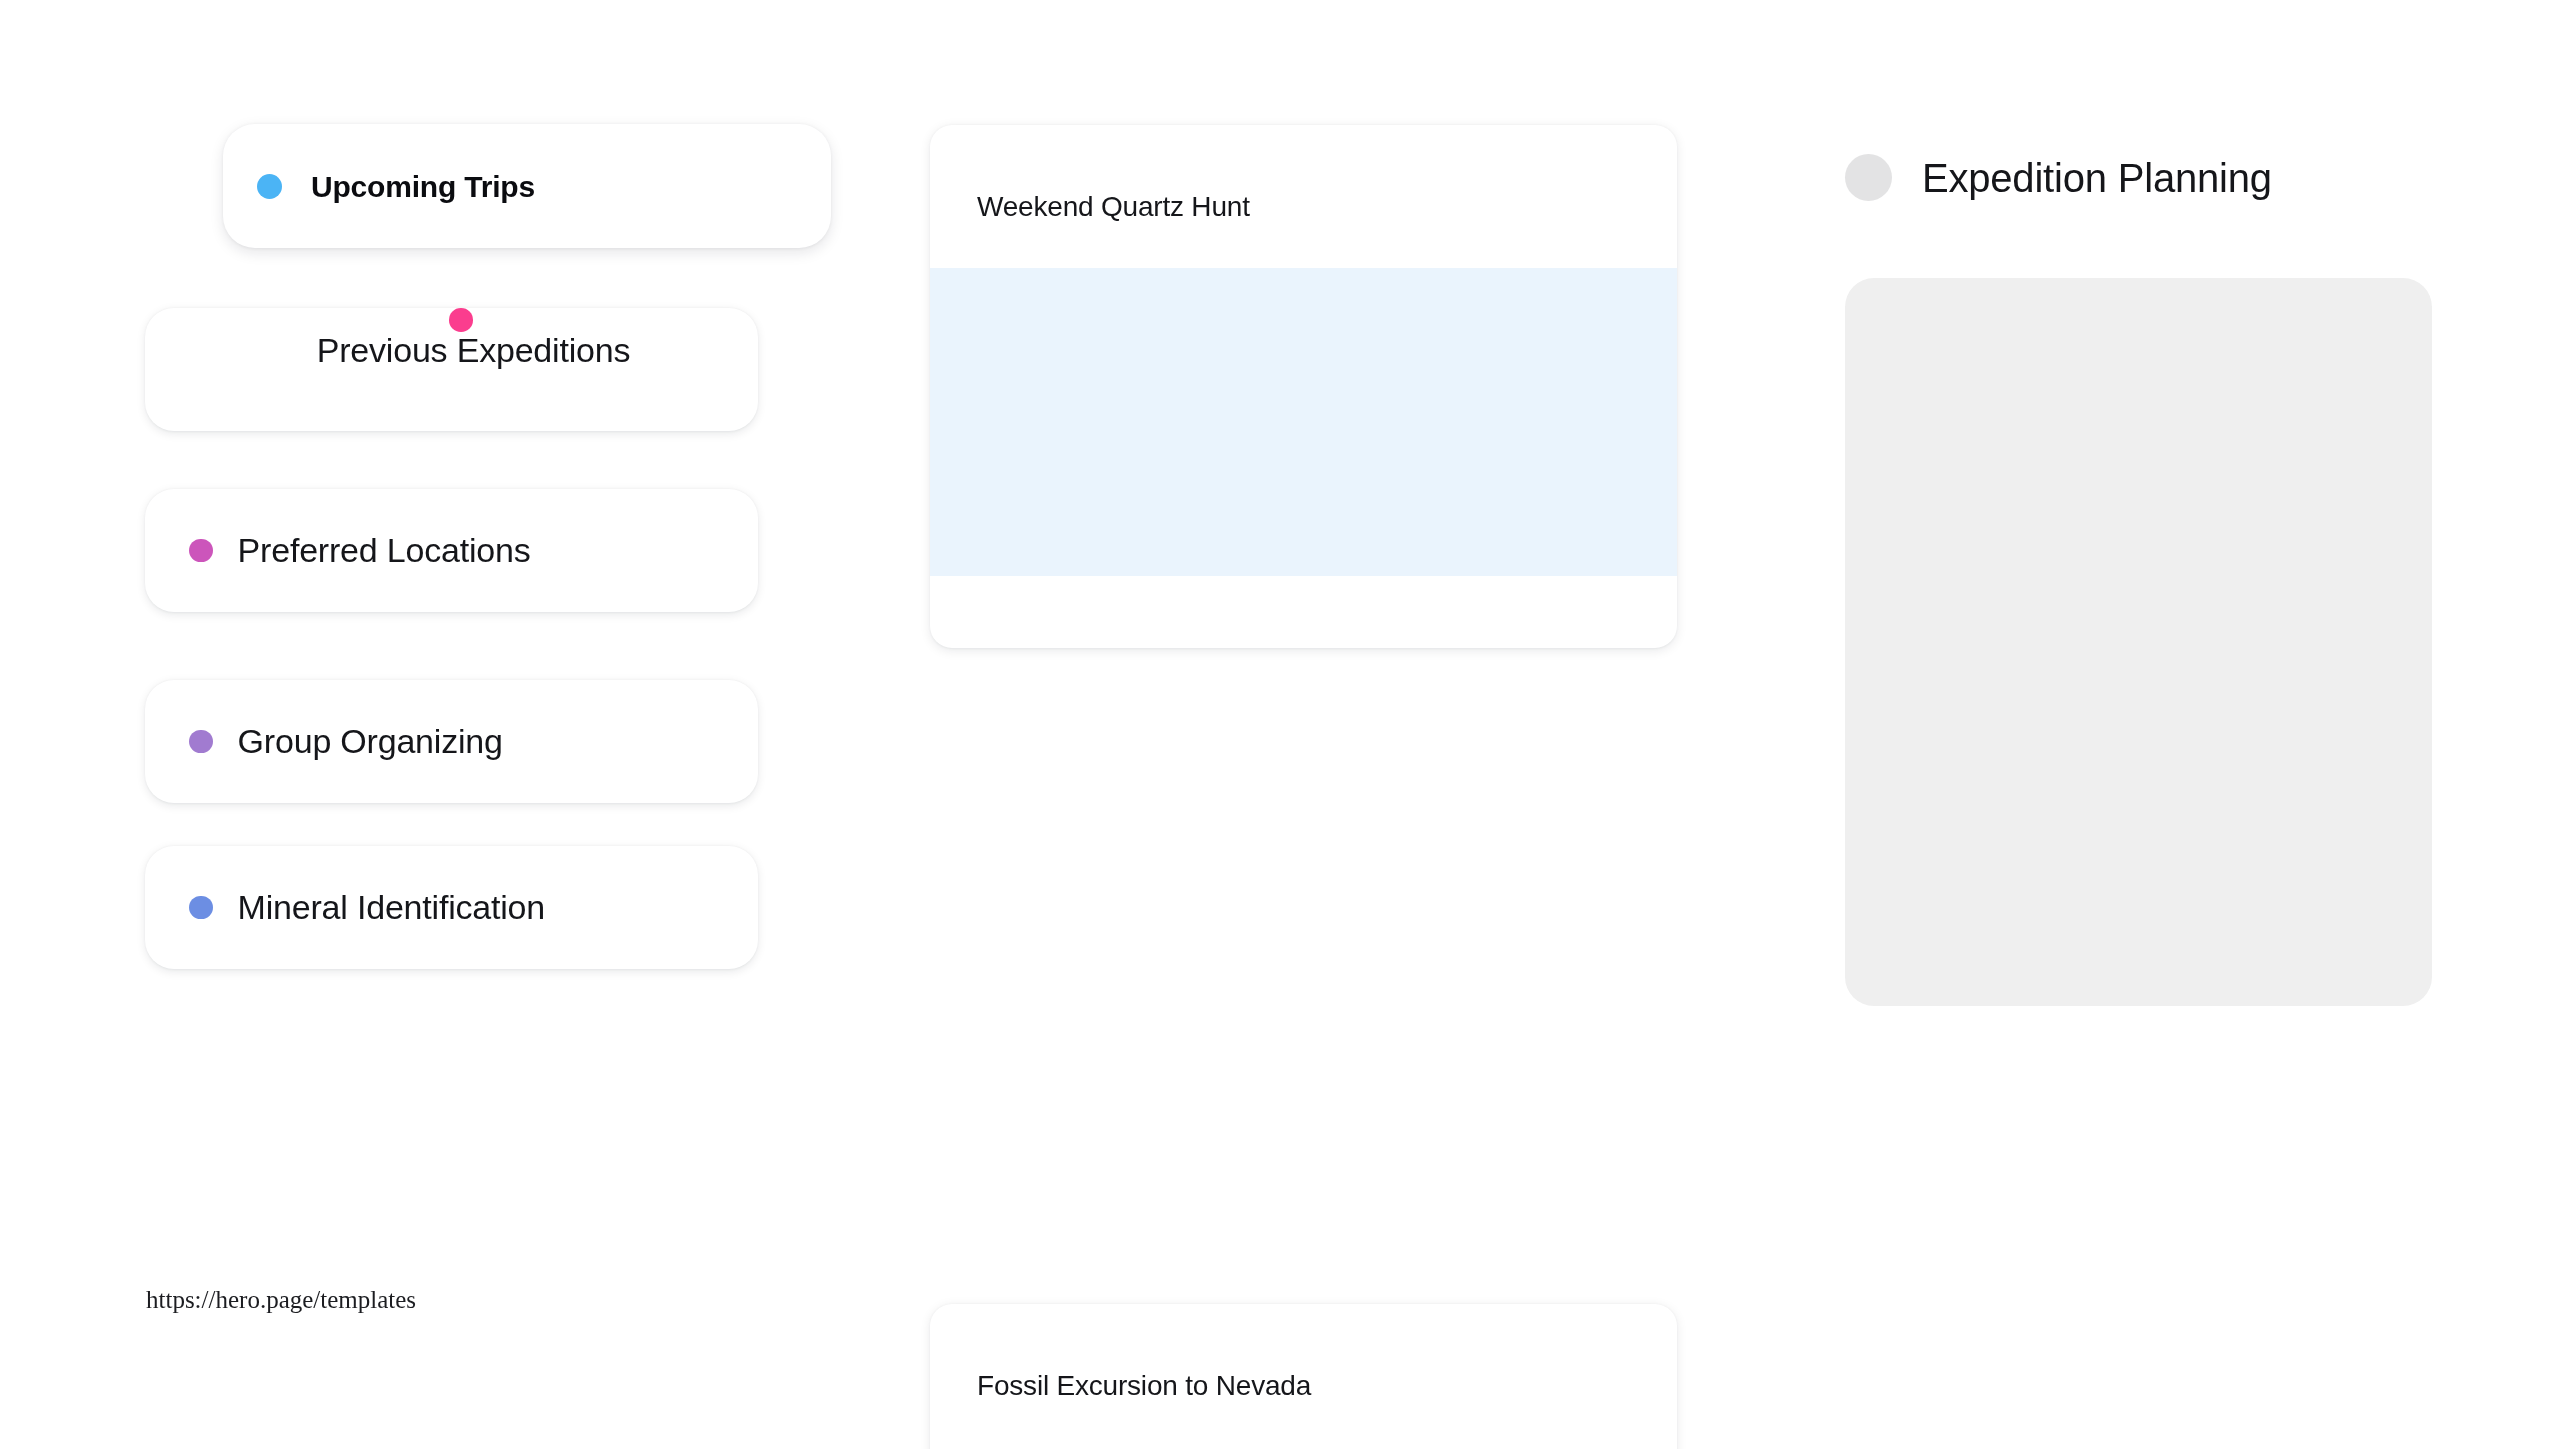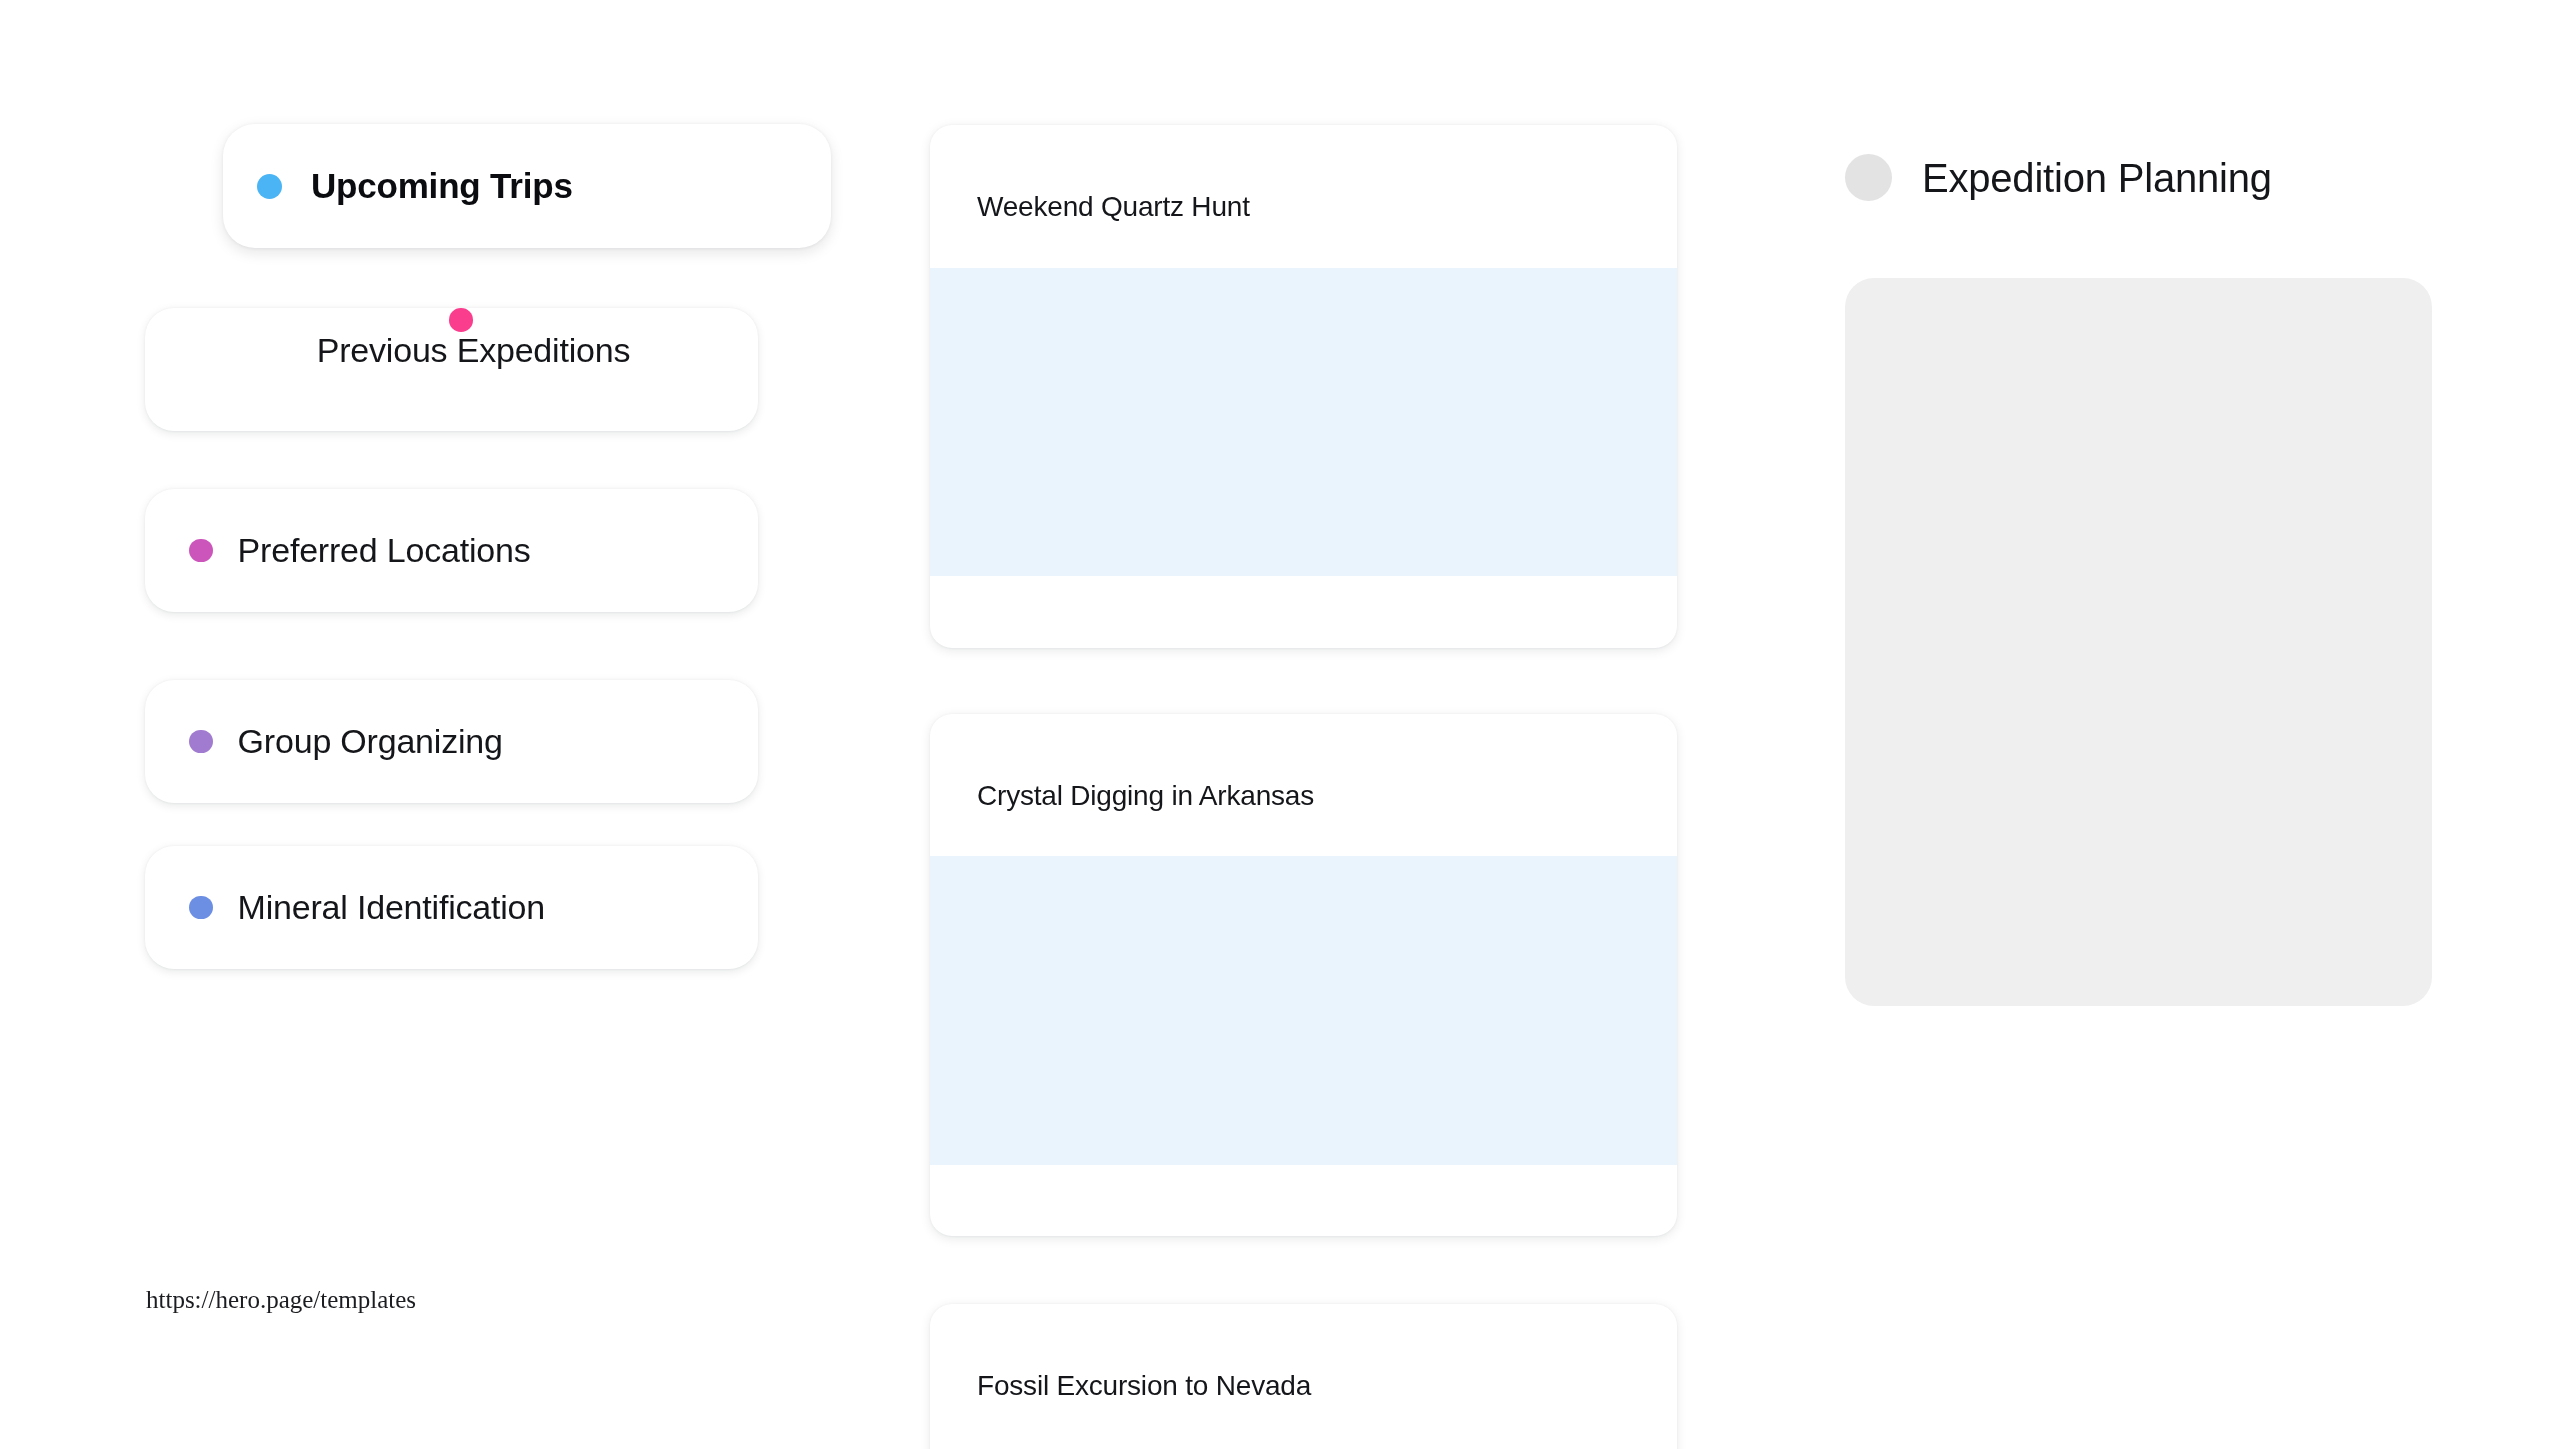--- a/index.html
+++ b/index.html
@@ -71,21 +71,21 @@
 
   .nav-label {
     font-size: 34px;
     line-height: 1.1;
     color: #15161a;
     letter-spacing: -0.2px;
     white-space: nowrap;
   }
   .nav-card.is-active .nav-label {
     font-weight: 700;
-    font-size: 35px;
+    font-size: 30px;
     color: #0b0c10;
   }
 
   #footer-url {
     position: absolute;
     left: 146px;
     top: 1286px;
     font-size: 25px;
     color: #1c1d21;
     white-space: nowrap;
@@ -215,25 +215,20 @@
   </div>
 
   <div id="trip-column">
 
     <div class="trip-card" id="trip-card-0">
       <div class="trip-title">Weekend Quartz Hunt</div>
       <div class="trip-body" style="background:#eaf4fd;"></div>
       <div class="trip-foot"></div>
     </div>
 
-    <div class="trip-card" id="trip-card-1">
-      <div class="trip-title">Crystal Digging in Arkansas</div>
-      <div class="trip-body" style="background:#eaf4fd;"></div>
-      <div class="trip-foot"></div>
-    </div>
 
     <div class="trip-card" id="trip-card-2">
       <div class="trip-title">Fossil Excursion to Nevada</div>
     </div>
   </div>
 
   <div id="planning-column">
 
     <div id="planning-header">
       <span id="planning-avatar"></span>

